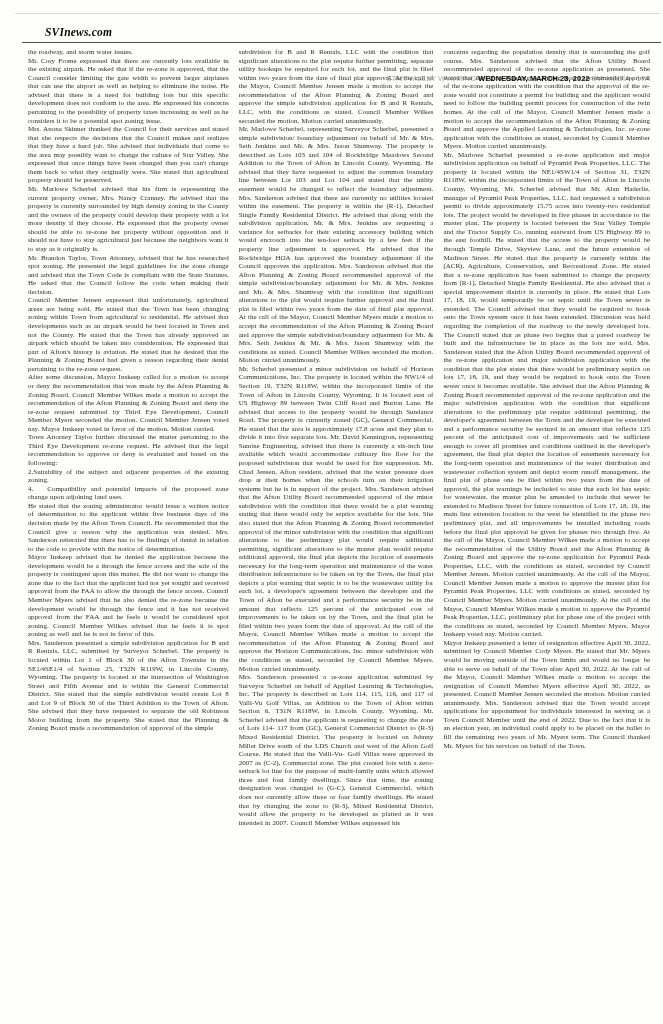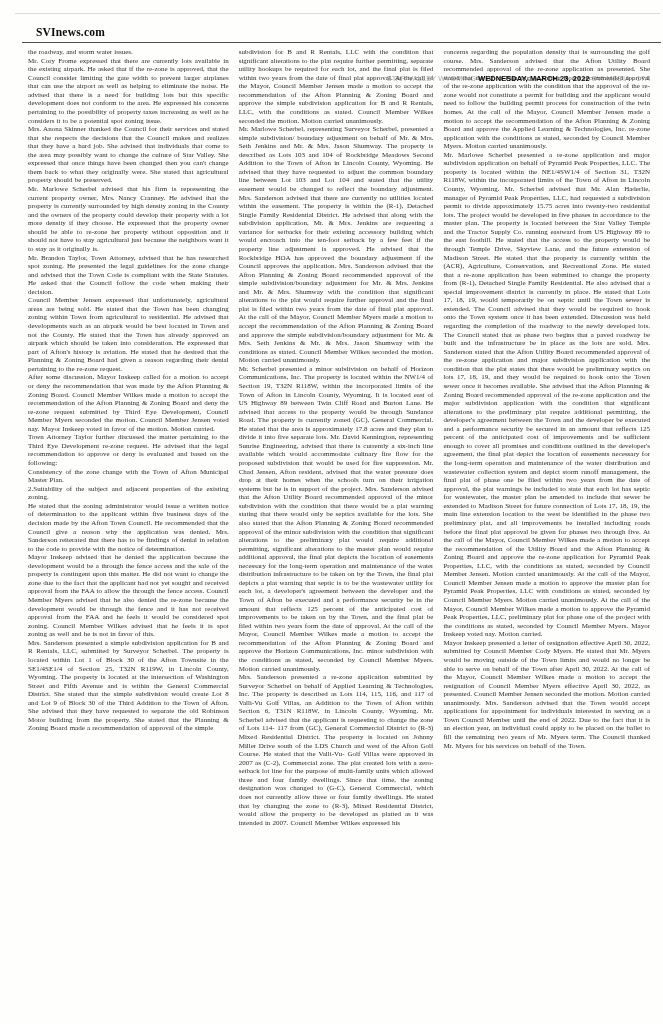--- a/index.html
+++ b/index.html
@@ -9,24 +9,25 @@
     width:663px;height:1024px;
     background:#fefefd;
     overflow:hidden;
   }
   .top-rule{
     position:absolute;left:15px;right:3px;top:13px;
     height:1px;background:#dadad8;
   }
   .masthead{position:absolute;left:28px;right:13px;top:25px;height:16px;}
   .masthead-site{
-    position:absolute;left:8px;top:1px;
+    position:absolute;left:17px;top:1px;
     font-family:"Liberation Serif",serif;
     font-weight:bold;font-size:11.5px;color:#0a0a0a;
     letter-spacing:.2px;
+    font-style:italic;
   }
   .masthead-right{
     position:absolute;right:0;top:5px;
     font-family:"Liberation Sans",sans-serif;
     font-size:7.4px;letter-spacing:.1px;white-space:nowrap;margin-top:44px;
   }
   .mast-gray{color:#a9a9a7;}
   .mast-date{color:#000;font-weight:bold;}
   .masthead-rule{
     position:absolute;left:22px;right:2px;top:42px;
@@ -66,22 +67,22 @@
 
     <div class="col col-1">
       <p>the roadway, and storm water issues.</p>
       <p>Mr. Cory Frome expressed that there are currently lots available in the existing airpark.  He asked that if the re-zone is approved, that the Council consider limiting the gate width to prevent larger airplanes that can use the airport as well as helping to eliminate the noise.  He advised that there is a need for building lots but this specific development does not conform to the area.  He expressed his concerns pertaining to the possibility of property taxes increasing as well as he considers it to be a potential spot zoning issue.</p>
       <p>Mrs. Anona Skinner thanked the Council for their services and stated that she respects the decisions that the Council makes and realizes that they have a hard job.  She advised that individuals that come to the area may possibly want to change the culture of Star Valley.  She expressed that once things have been changed then you can't change them back to what they originally were.  She stated that agricultural property should be preserved.</p>
       <p>Mr. Marlowe Scherbel advised that his firm is representing the current property owner, Mrs. Nancy Cranney. He advised that the property is currently surrounded by high density zoning in the County and the owners of the property could develop their property with a lot more density if they choose.  He expressed that the property owner should be able to re-zone her property without opposition and it should not have to stay agricultural just because the neighbors want it to stay as it originally is.</p>
       <p>Mr. Brandon Taylor, Town Attorney, advised that he has researched spot zoning.  He presented the legal guidelines for the zone change and advised that the Town Code is compliant with the State Statutes.  He asked that the Council follow the code when making their decision.</p>
       <p>Council Member Jensen expressed that unfortunately, agricultural areas are being sold. He stated that the Town has been changing zoning within Town from agricultural to residential.   He advised that developments such as an airpark would be best located in Town and not the County. He stated that the Town has already approved an airpark which should be taken into consideration.  He expressed that part of Afton's history is aviation.  He stated that he desired that the Planning &amp; Zoning Board had given a reason regarding their denial pertaining to the re-zone request.</p>
       <p>After some discussion, Mayor Inskeep called for a motion to accept or deny the recommendation that was made by the Afton Planning &amp; Zoning Board.  Council Member Wilkes made a motion to accept the recommendation of the Afton Planning &amp; Zoning Board and deny the re-zone request submitted by Third Eye Development, Council Member Myers seconded the motion.  Council Member Jensen voted nay. Mayor Inskeep voted in favor of the motion.  Motion carried.</p>
       <p>Town Attorney Taylor further discussed the matter pertaining to the Third Eye Development re-zone request.  He advised that the legal recommendation to approve or deny is evaluated and based on the following:</p>
-      <p>Consistency of the zone change with the Town of Afton Municipal Master Plan.</p>
       <p>2.Suitability of the subject and adjacent properties of the existing zoning.</p>
+      <p>4.  Compatibility and potential impacts of the proposed zone change upon adjoining land uses.</p>
       <p>He stated that the zoning administrator would issue a written notice of determination to the applicant within five business days of the decision made by the Afton Town Council.  He recommended that the Council give a reason why the application was denied.  Mrs. Sanderson reiterated that there has to be findings of denial in relation to the code to provide with the notice of determination.</p>
       <p>Mayor Inskeep advised that he denied the application because the development would be a through the fence access and the sale of the property is contingent upon this matter.  He did not want to change the zone due to the fact that the applicant had not yet sought and received approval from the FAA to allow the through the fence access.  Council Member Myers advised that he also denied the re-zone because the development would be through the fence and it has not received approval from the FAA and he feels it would be considered spot zoning. Council Member Wilkes advised that he feels it is spot zoning as well and he is not in favor of this.</p>
       <p>Mrs. Sanderson presented a simple subdivision application for B and R Rentals, LLC, submitted by Surveyor Scherbel. The property is located within Lot 1 of Block 30 of the Afton Townsite in the SE1/4SE1/4 of Section 25, T32N R119W, in Lincoln County, Wyoming.  The property is located at the intersection of Washington Street and Fifth Avenue and is within the General Commercial District.  She stated that the simple subdivision would create Lot 8 and Lot 9 of Block 30 of the Third Addition to the Town of Afton.  She advised that they have requested to separate the old Robinson Motor building from the property.  She stated that the Planning &amp; Zoning Board made a recommendation of approval of  the simple</p>
     </div>
 
     <div class="col col-2">
       <p>subdivision for B and R Rentals, LLC with the condition that significant alterations to the plat require further permitting, separate utility hookups be required for each lot, and the final plat is filed within two years from the date of final plat approval.  At the call of the Mayor, Council Member Jensen made a motion to accept the recommendation of the Afton Planning &amp; Zoning Board and approve the simple subdivision application for B and R Rentals, LLC, with the conditions as stated. Council Member Wilkes seconded the motion.  Motion carried unanimously.</p>
       <p>Mr. Marlowe Scherbel, representing Surveyor Scherbel, presented a simple subdivision/ boundary adjustment on behalf of Mr. &amp; Mrs. Seth Jenkins and Mr. &amp; Mrs. Jason Shumway.  The property is described as Lots 103 and 104 of Rockbridge Meadows Second Addition to the Town of Afton in Lincoln County, Wyoming.  He advised that they have requested to adjust the common boundary line between Lot 103 and Lot 104 and stated that the utility easement would be changed to reflect the boundary adjustment.  Mrs. Sanderson advised that there are currently no utilities located within the easement.  The property is within the (R-1), Detached Single Family Residential District.  He advised that along with the subdivision application, Mr. &amp; Mrs. Jenkins are requesting a variance for setbacks for their existing accessory building which would encroach into the ten-foot setback by a few feet if the property line adjustment is approved.  He advised that the Rockbridge HOA has approved the boundary adjustment if the Council approves the application. Mrs. Sanderson advised that the Afton Planning &amp; Zoning Board recommended approval of the simple subdivision/boundary adjustment for Mr. &amp; Mrs. Jenkins and Mr. &amp; Mrs. Shumway with the condition that significant alterations to the plat would require further approval and the final plat is filed within two years from the date of final plat approval.  At the call of the Mayor, Council Member Myers made a motion to accept the recommendation of the Afton Planning &amp; Zoning Board and approve the simple subdivision/boundary adjustment for Mr. &amp; Mrs. Seth Jenkins &amp; Mr. &amp; Mrs. Jason Shumway with the conditions as stated.  Council Member Wilkes seconded the motion.  Motion carried unanimously.</p>
       <p>Mr. Scherbel presented a minor subdivision on behalf of Horizon Communications, Inc.   The property is located within the NW1/4 of Section 19, T32N R118W, within the incorporated limits of the Town of Afton in Lincoln County, Wyoming.  It is located east of US Highway 89 between Twin Cliff Road and Burton Lane.  He advised that access to the property would be through Sundance Road.  The property is currently zoned (GC), General Commercial. He stated that the area is approximately 17.8 acres and they plan to divide it into five separate lots.  Mr. David Kennington, representing Sunrise Engineering, advised that there is currently a six-inch line available which would accommodate culinary fire flow for the proposed subdivision that would be used for fire suppression.  Mr. Chad Jensen, Afton resident, advised that the water pressure does drop at their homes when the schools turn on their irrigation systems but he is in support of the project.  Mrs. Sanderson advised that the Afton Utility Board recommended approval of the minor subdivision with the condition that there would be a plat warning stating that there would only be septics available for the lots.   She also stated that the Afton Planning &amp; Zoning Board recommended approval of the minor subdivision with the condition that significant alterations to the preliminary plat would require additional permitting, significant alterations to the master plan would require additional approval, the final plat depicts the location of easements necessary for the long-term operation and maintenance of the water distribution infrastructure to be taken on by the Town, the final plat depicts a plat warning that septic is to be the wastewater utility for each lot, a developer's agreement between the developer and the Town of Afton be executed and a performance security be in the amount that reflects 125 percent of the anticipated cost of improvements to be taken on by the Town, and the final plat be filed within two years form the date of approval.  At the call of the Mayor, Council Member Wilkes made a motion to accept the recommendation of the Afton Planning &amp; Zoning Board and approve the Horizon Communications, Inc. minor subdivision with the conditions as stated, seconded by Council Member Myers.  Motion carried unanimously.</p>
       <p>Mrs. Sanderson presented a re-zone application submitted by Surveyor Scherbel on behalf of Applied Learning &amp; Technologies, Inc.  The property is described as Lots 114, 115, 116, and 117 of Valli-Vu Golf Villas, an Addition to the Town of Afton within Section 6, T31N R118W, in Lincoln County, Wyoming.  Mr. Scherbel advised that the applicant is requesting to change the zone of Lots 114- 117 from (GC), General Commercial District to (R-3) Mixed Residential District.  The property is located on Johnny Miller Drive south of the LDS Church and west of the Afton Golf Course. He stated that the Valli-Vu- Golf Villas were approved in 2007 as (C-2), Commercial zone.  The plat created lots with a zero-setback lot line for the purpose of multi-family units which allowed three and four family dwellings.  Since that time, the zoning designation was changed to (G-C), General Commercial, which does not currently allow three or four family dwellings. He stated that by changing the zone to (R-3), Mixed Residential District, would allow the property to be developed as platted as it was intended in 2007. Council Member Wilkes expressed his</p>

